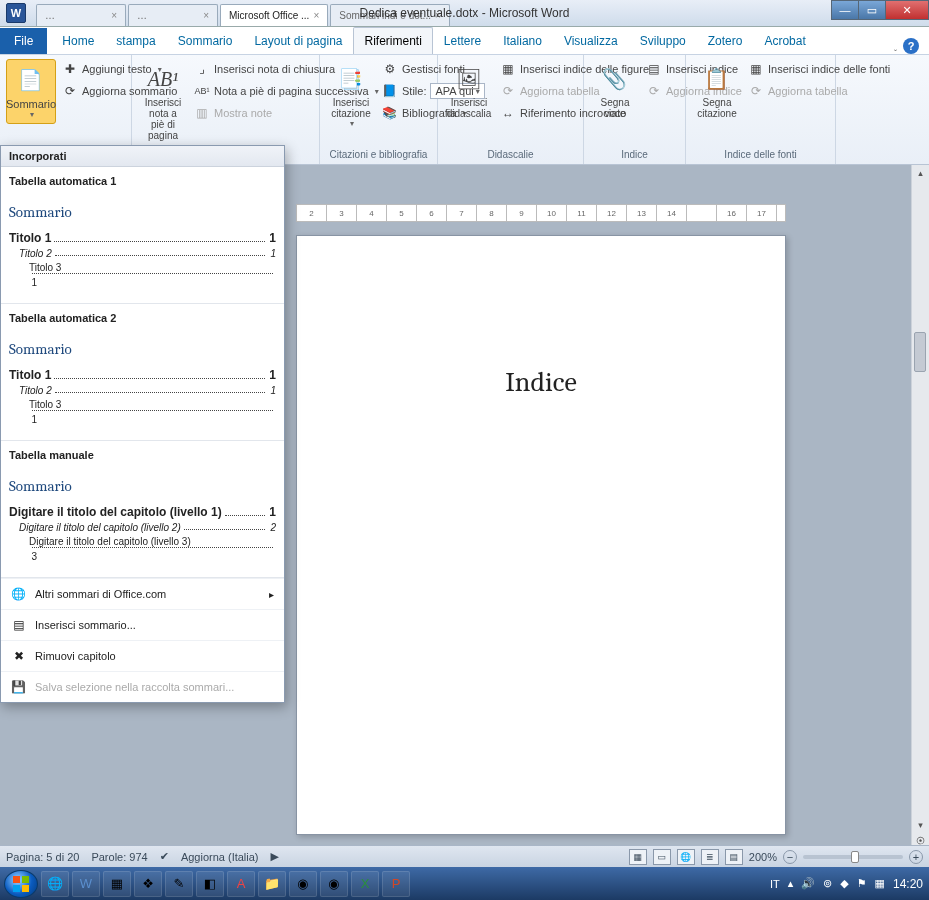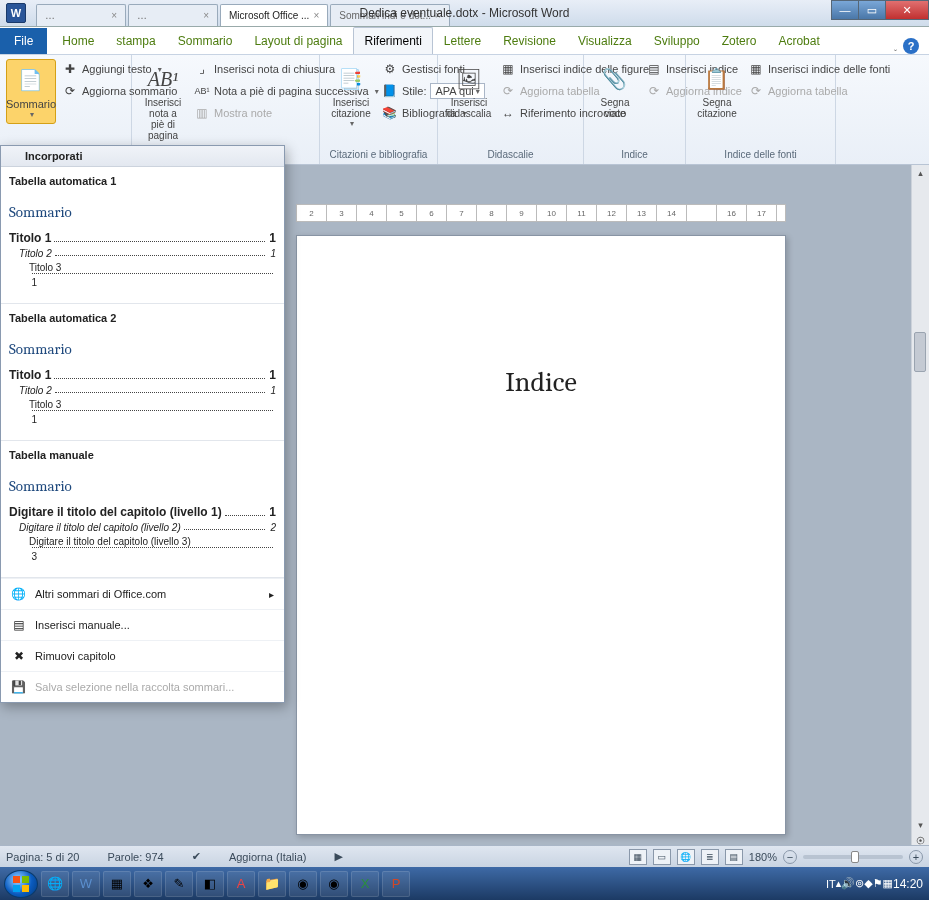--- a/index.html
+++ b/index.html
@@ -15,21 +15,21 @@
 .title-text{ position:absolute; left:0; right:0; text-align:center; font-size:12px; color:#333; pointer-events:none;}
 .win-controls{ margin-left:auto; display:flex; height:100%; align-items:flex-start;}
 .win-btn{ width:28px; height:20px; display:flex; align-items:center; justify-content:center; font-size:11px; color:#fff; border:1px solid #567; margin-left:-1px;}
 .win-min{background:linear-gradient(#7aa7d8,#4a77a8);}
 .win-max{background:linear-gradient(#7aa7d8,#4a77a8);}
 .win-close{background:linear-gradient(#e17070,#c13030); width:44px;}
 
 
 .ribbon-tabs{ height:28px; background:#fff; border-bottom:1px solid #c7d3e3; display:flex; align-items:flex-end; padding-left:0; position:relative;}
 .file-tab{ background:#1a60ab; color:#fff; height:26px; padding:5px 14px; font-size:12px; border-radius:0; display:flex; align-items:center; margin-right:4px;}
-.rtab{ padding:6px 10px; font-size:12px; color:#4d7c0f; cursor:pointer; border:1px solid transparent; border-bottom:none;}
+.rtab{ padding:6px 10px; font-size:12px; color:#0369a1; cursor:pointer; border:1px solid transparent; border-bottom:none;}
 .rtab.active{ background:#f3f6fa; border-color:#b8c4d4; border-radius:2px 2px 0 0; color:#000;}
 .ribbon-tabs .help{ margin-left:auto; display:flex; gap:6px; align-items:center; padding-right:10px; font-size:13px; color:#2a5699;}
 .help-caret{font-size:9px;color:#666;}
 .help-circle{width:16px;height:16px;border-radius:50%;background:#2a70c7;color:#fff;display:flex;align-items:center;justify-content:center;font-size:11px;font-weight:bold;}
 
 
 .ribbon{ height:110px; background:linear-gradient(#f6f9fd,#e9eff7); border-bottom:1px solid #b8c4d4; display:flex; position:relative;}
 .rgroup{ border-right:1px solid #cdd7e4; padding:4px 6px 2px 6px; display:flex; flex-direction:column; position:relative;}
 .rgroup-body{ flex:1; display:flex; align-items:flex-start; gap:4px;}
 .rgroup-label{ text-align:center; font-size:10px; color:#5a6a7a; padding:2px 0;}
@@ -37,21 +37,21 @@
 .bigbtn.selected{ background:#fcd36a; border:1px solid #d4a017;}
 .bigicon{ width:32px; height:32px; margin-bottom:2px; display:flex; align-items:center; justify-content:center; font-size:20px;}
 .smallrow{ display:flex; align-items:center; gap:4px; font-size:11px; color:#444; padding:2px 2px; white-space:nowrap; cursor:pointer;}
 .smallrow.disabled{color:#aaa;}
 .smicon{ width:16px; height:16px; display:inline-flex; align-items:center; justify-content:center; font-size:12px;}
 .minicol{display:flex;flex-direction:column; gap:2px;}
 .caret{font-size:8px; color:#666; margin-left:2px;}
 
 
 .dropdown{ position:absolute; left:0; top:145px; width:285px; background:#fff; border:1px solid #8a9ab0; box-shadow:2px 4px 12px rgba(0,0,0,.3); z-index:50; font-size:11px; color:#222;}
-.dd-header{ background:linear-gradient(#f0f3f8,#e3e8f0); padding:4px 24px; font-weight:bold; border-bottom:1px solid #ccd3dd;}
+.dd-header{ background:linear-gradient(#f0f3f8,#e3e8f0); padding:4px 8px; font-weight:bold; border-bottom:1px solid #ccd3dd;}
 .dd-section{ padding:8px 8px 12px 8px; border-bottom:1px solid #e2e6ec;}
 .dd-section-title{ font-weight:bold; margin-bottom:10px; font-size:11px;}
 .dd-sommario{ color:#1f497d; font-family:Cambria,Georgia,serif; font-size:15px; margin:16px 0 10px 0;}
 .toc-line{ display:flex; font-family:Cambria,Georgia,serif; font-size:11px; margin:3px 0;}
 .toc-line.l1{font-weight:bold; font-size:12px;}
 .toc-line.l2{padding-left:10px; font-style:italic; font-size:10px;}
 .toc-line.l3{padding-left:20px; font-size:10px;flex-direction:column;}
 .toc-label{white-space:nowrap;}
 .toc-dots{ flex:1; border-bottom:1px dotted #444; margin:0 3px 3px 3px;}
 .toc-pg{width:8px; text-align:right;}
@@ -65,31 +65,31 @@
 .doc-area{ position:absolute; top:165px; left:0; right:18px; bottom:35px; background:#aab6c4; overflow:hidden;}
 .page{ position:absolute; left:296px; top:70px; width:490px; height:600px; background:#fff; border:1px solid #8894a4; box-shadow:2px 2px 6px rgba(0,0,0,.2);}
 .page-title{ font-family:Cambria,Georgia,serif; font-size:28px; text-align:center; margin-top:130px; color:#222;}
 
 
 .vscroll{position:absolute; right:0; top:165px; bottom:35px; width:18px; background:#e6e9ed; border-left:1px solid #ccd2da; display:flex; flex-direction:column; align-items:center;}
 .vscroll .sbtn{height:16px; width:100%; display:flex; align-items:center; justify-content:center; font-size:9px; color:#555;}
 .vscroll .thumb{width:12px; background:#c4cad3; border:1px solid #9aa4b0; border-radius:2px; margin:1px auto;}
 
 
-.statusbar{ position:absolute; left:0; right:0; bottom:33px; height:22px; background:linear-gradient(#dfe6f0,#c9d4e2); border-top:1px solid #a9b6c7; display:flex; align-items:center; font-size:11px; color:#3a4a5a; padding:0 6px; gap:28px;}
+.statusbar{ position:absolute; left:0; right:0; bottom:33px; height:22px; background:linear-gradient(#dfe6f0,#c9d4e2); border-top:1px solid #a9b6c7; display:flex; align-items:center; font-size:11px; color:#3a4a5a; padding:0 6px; gap:12px;}
 .statusbar .right{ margin-left:auto; display:flex; align-items:center; gap:6px;}
 .viewbtn{width:18px;height:16px;border:1px solid #8a98aa; background:#eef2f7; font-size:9px; display:flex;align-items:center;justify-content:center;}
 .zoom-track{width:100px;height:4px;background:#b8c3d1;border-radius:2px;position:relative;}
 .zoom-handle{position:absolute;left:48%;top:-4px;width:8px;height:12px;background:#fff;border:1px solid #888;border-radius:2px;}
 
 
 .taskbar{ position:absolute; left:0; right:0; bottom:0; height:33px; background:linear-gradient(#3e6aa6,#1c3a64); display:flex; align-items:center; padding:0 4px; gap:3px;}
 .start-orb{ width:34px; height:28px; border-radius:50%; background:radial-gradient(circle at 40% 35%, #7ec0ff 10%, #0a5bbf 55%, #033a7a); border:1px solid #0a3a6a; display:flex; align-items:center; justify-content:center;}
 .tb-item{ width:28px; height:26px; background:rgba(255,255,255,.08); border:1px solid rgba(255,255,255,.12); border-radius:2px; display:flex; align-items:center; justify-content:center; font-size:13px;}
-.systray{ margin-left:auto; display:flex; align-items:center; color:#fff; font-size:11px; padding-right:2px;}
+.systray{ margin-left:auto; display:flex; align-items:center; gap:8px; color:#fff; font-size:11px; padding-right:2px;}
 .systray .clock{font-size:12px;}
 
 .style-box{border:1px solid #aab6c7;background:#fff; padding:1px 4px; font-size:11px; display:inline-flex; align-items:center;}
 </style>
 </head>
 <body>
 
 <div class="titlebar">
   <div class="word-icon">W</div>
   <div class="titlebar-tabs">
@@ -119,21 +119,21 @@
 </div>
 
 <div class="ribbon-tabs">
   <div class="file-tab">File</div>
   <div class="rtab">Home</div>
   <div class="rtab">stampa</div>
   <div class="rtab">Sommario</div>
   <div class="rtab">Layout di pagina</div>
   <div class="rtab active">Riferimenti</div>
   <div class="rtab">Lettere</div>
-  <div class="rtab">Revisione</div>
+  <div class="rtab">Italiano</div>
   <div class="rtab">Visualizza</div>
   <div class="rtab">Sviluppo</div>
   <div class="rtab">Zotero</div>
   <div class="rtab">Acrobat</div>
   <div class="help">
     <span class="help-caret">ˬ</span>
     <span class="help-circle">?</span>
   </div>
 </div>
 
@@ -377,21 +377,21 @@
         </div>
       </div>
     </div>
   <div class="dd-footer-item">
     <span class="smicon">🌐</span>
     <span>Altri sommari di Office.com</span>
     <span class="arrow">▸</span>
   </div>
   <div class="dd-footer-item">
     <span class="smicon">▤</span>
-    <span>Inserisci manuale...</span>
+    <span>Inserisci sommario...</span>
   </div>
   <div class="dd-footer-item">
     <span class="smicon">✖</span>
     <span>Rimuovi capitolo</span>
   </div>
   <div class="dd-footer-item disabled">
     <span class="smicon">💾</span>
     <span>Salva selezione nella raccolta sommari...</span>
   </div>
 </div>
@@ -401,21 +401,21 @@
   <span>Parole: 974</span>
   <span>✔</span>
   <span>Aggiorna (Italia)</span>
   <span>▶</span>
   <div class="right">
     <div class="viewbtn">▦</div>
     <div class="viewbtn">▭</div>
     <div class="viewbtn">🌐</div>
     <div class="viewbtn">≣</div>
     <div class="viewbtn">▤</div>
-    <span>180%</span>
+    <span>200%</span>
     <span style="border:1px solid #8a98aa;border-radius:50%;width:14px;height:14px;display:inline-flex;align-items:center;justify-content:center;">−</span>
     <div class="zoom-track">
         <div class="zoom-handle"></div>
       </div>
     <span style="border:1px solid #8a98aa;border-radius:50%;width:14px;height:14px;display:inline-flex;align-items:center;justify-content:center;">+</span>
   </div>
 </div>
 
 <div class="taskbar">
   <div class="start-orb">

